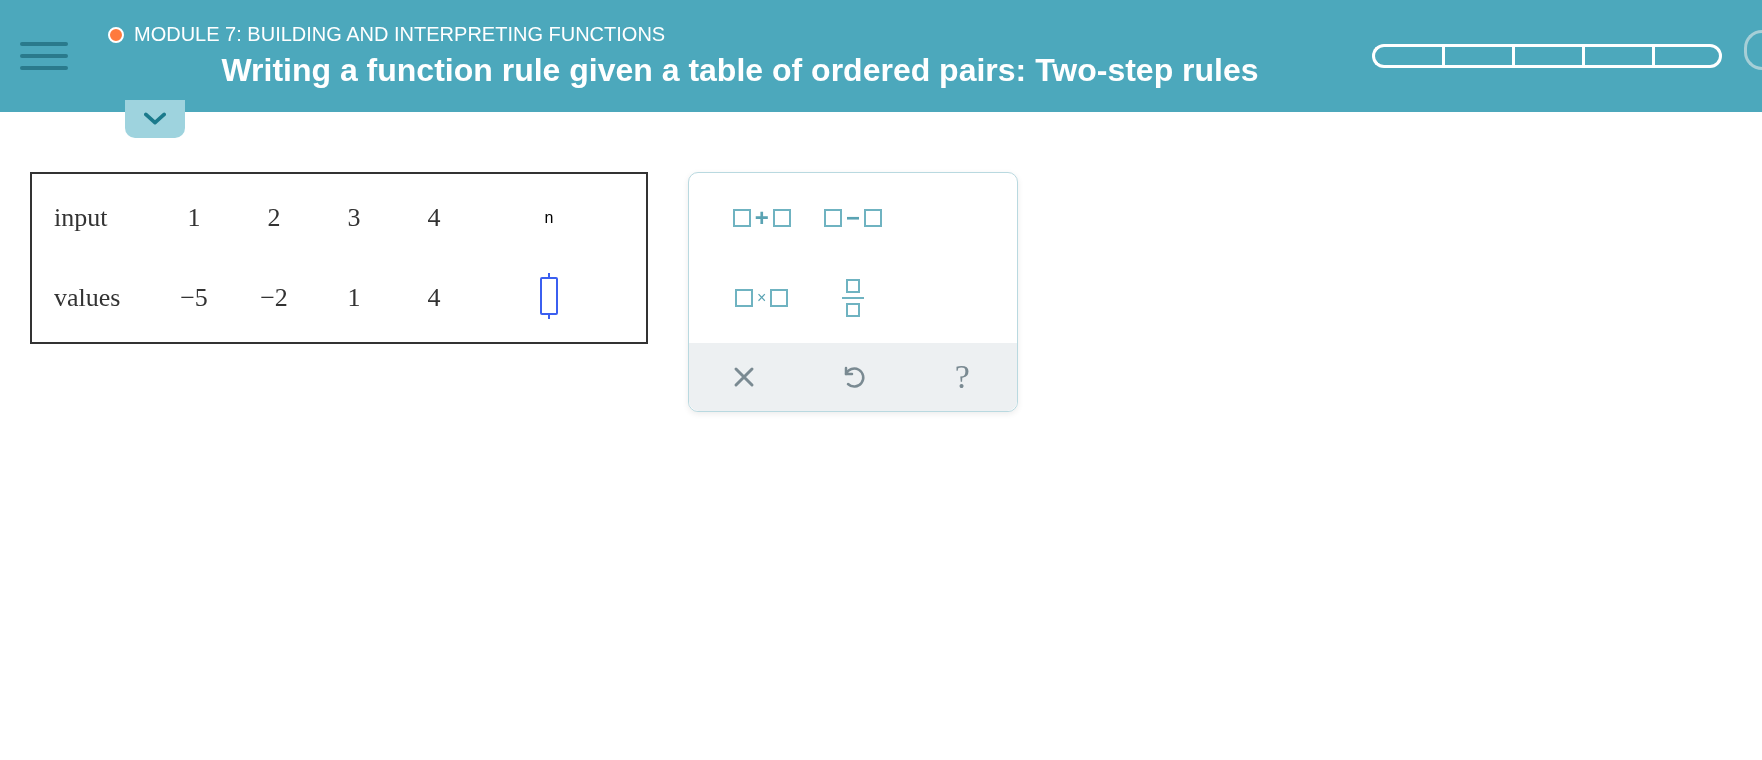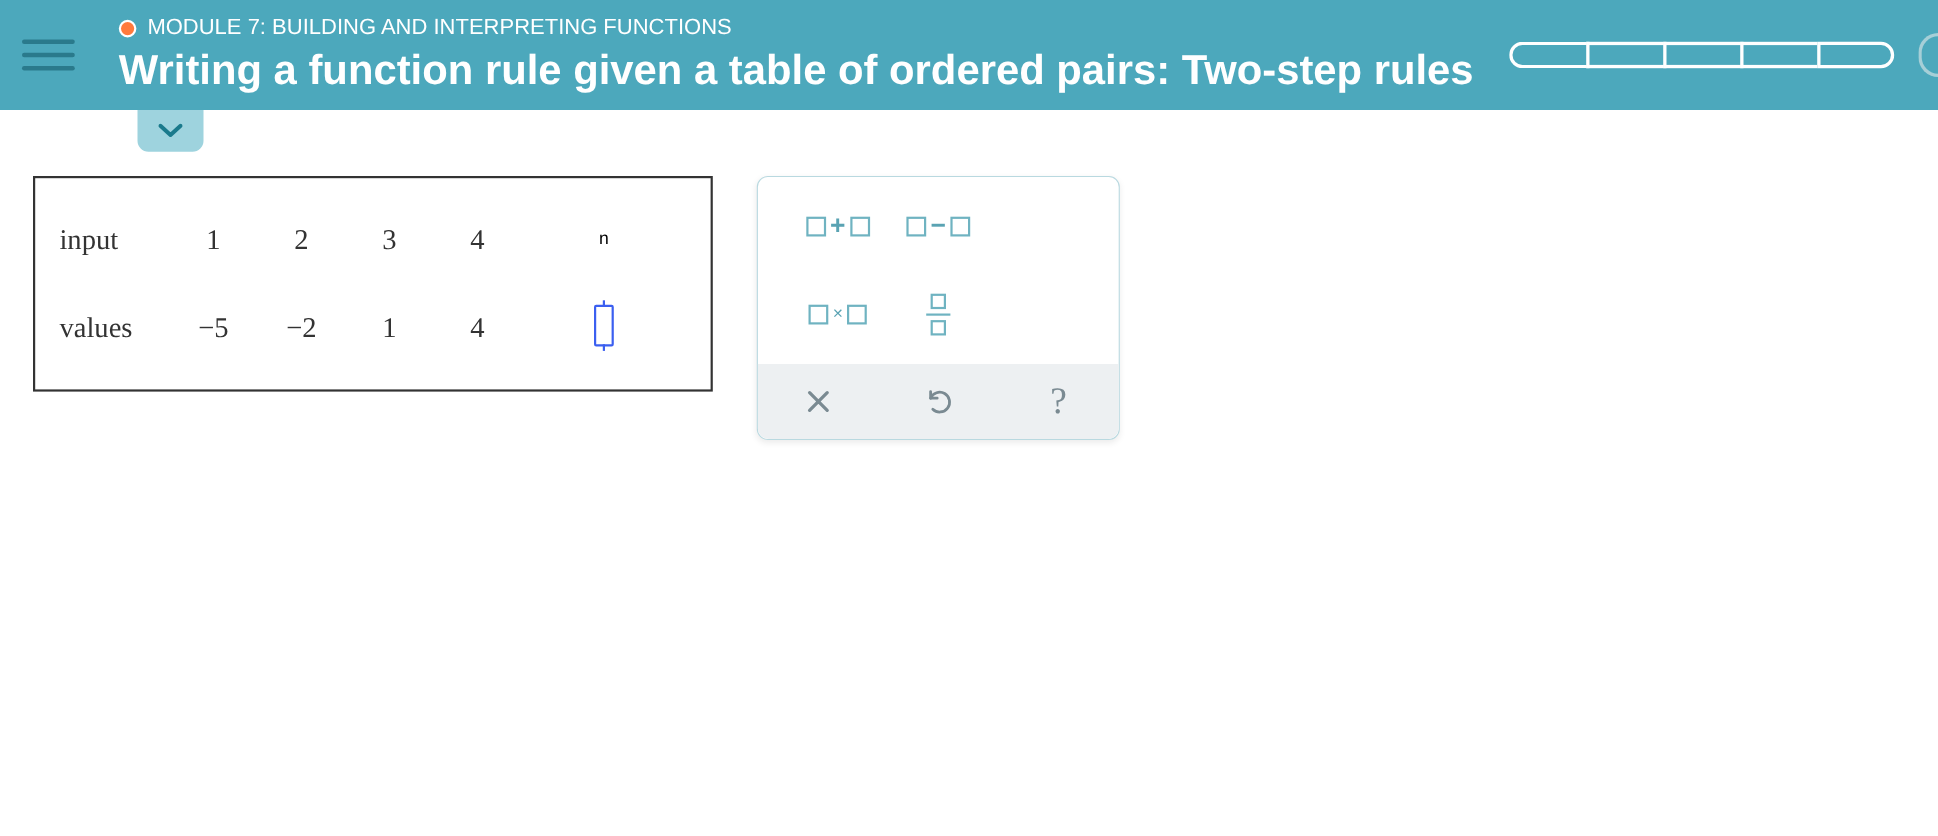--- a/index.html
+++ b/index.html
@@ -5,21 +5,21 @@
 * { box-sizing: border-box; margin: 0; padding: 0; }
 body {
   font-family: Verdana, Geneva, sans-serif;
   background: #ffffff;
   width: 1762px;
   height: 760px;
   overflow: hidden;
 }
 .header {
   background: #4ca8bc;
-  height: 100px;
+  height: 112px;
   display: flex;
   align-items: center;
   padding-left: 20px;
   position: relative;
 }
 .hamburger {
   width: 48px;
   display: flex;
   flex-direction: column;
   gap: 8px;
@@ -43,22 +43,23 @@
 }
 .module-dot {
   width: 16px;
   height: 16px;
   border-radius: 50%;
   background: #ff7a3d;
   border: 2px solid #ffffff;
 }
 .topic-title {
   color: #ffffff;
-  font-size: 38px;
+  font-size: 32px;
   font-weight: 600;
+  text-align: center;
 }
 .progress-bar {
   display: flex;
   align-items: center;
   gap: 0;
   margin-right: 40px;
 }
 .progress-seg {
   width: 70px;
   height: 24px;
@@ -103,21 +104,21 @@
   margin-bottom: 50px;
 }
 .question-text .var-n { font-style: italic; }
 .work-area {
   display: flex;
   gap: 40px;
   align-items: flex-start;
 }
 .data-table {
   border: 2px solid #333333;
-  padding: 16px 22px;
+  padding: 4px 22px;
 }
 .data-table .row {
   display: flex;
   align-items: center;
   height: 80px;
 }
 .row-label {
   font-family: Georgia, 'Times New Roman', serif;
   font-size: 26px;
   color: #333333;

